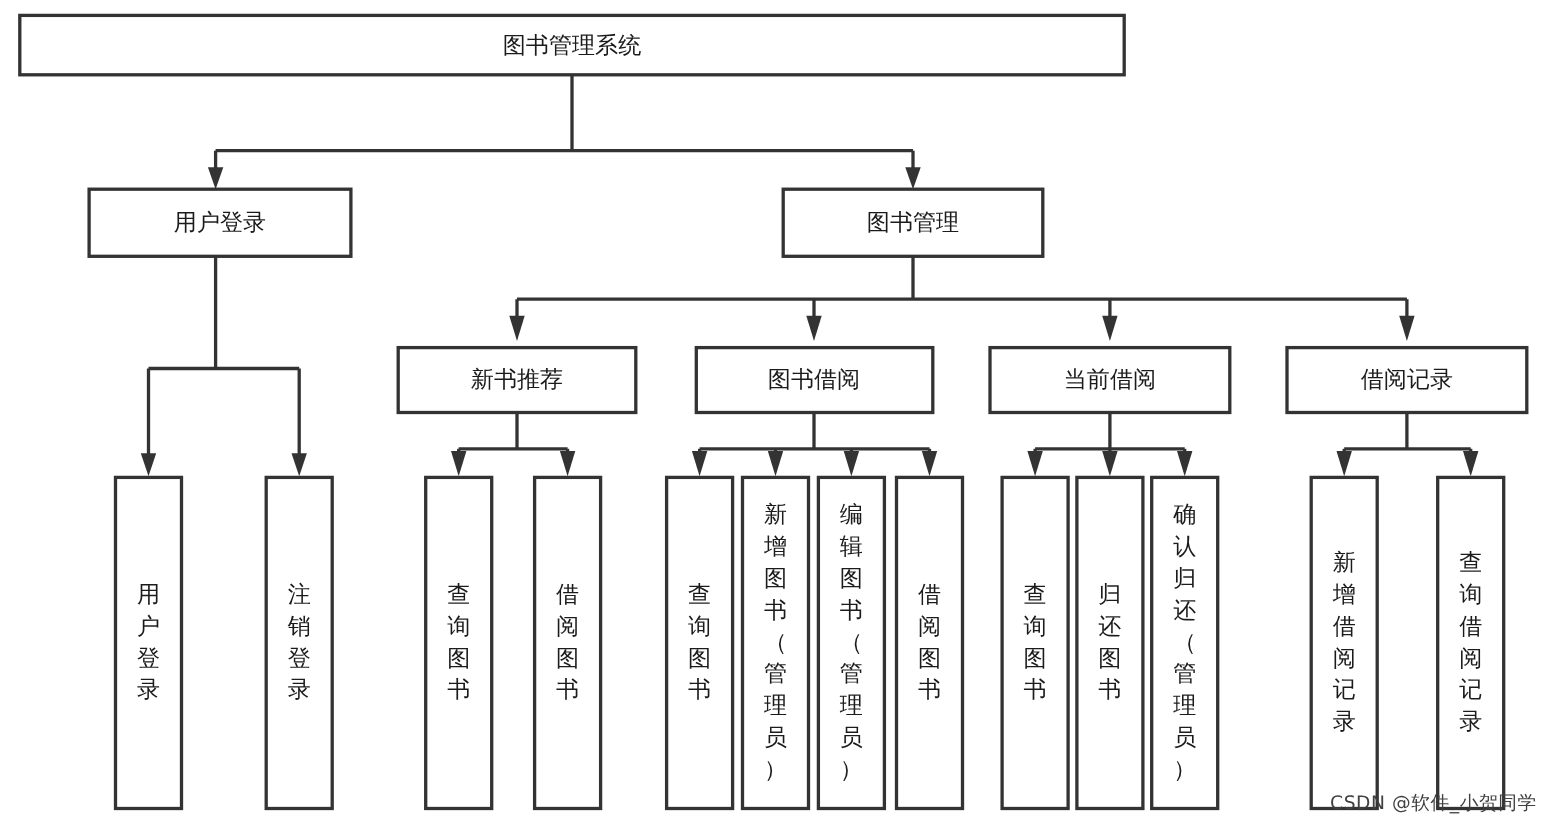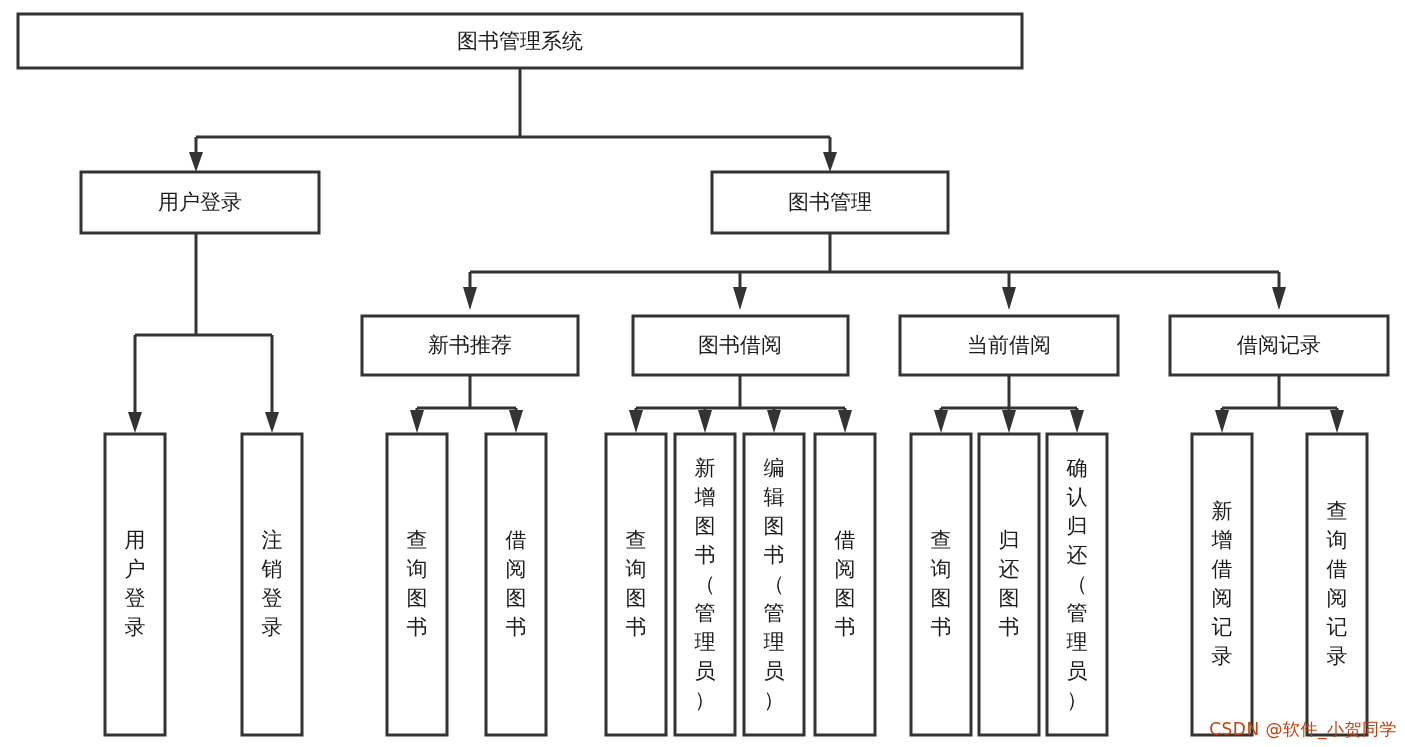--- a/index.html
+++ b/index.html
@@ -53,21 +53,21 @@
     fill: #1b1b1b;
     text-anchor: middle;
     dominant-baseline: middle;
   }
   .watermark-text {
     position: absolute;
     right: 8px;
     bottom: 6px;
     font-family: "DejaVu Sans", "Liberation Sans", sans-serif;
     font-size: 17px;
-    color: #c2410c;
+    color: #404040;
     white-space: nowrap;
     letter-spacing: 0.5px;
   }
 </style>
 </head>
 <body>
 
 <div id="diagram-root">
 
   <svg class="diagram-canvas" viewBox="0 0 1405 747" xmlns="http://www.w3.org/2000/svg">

